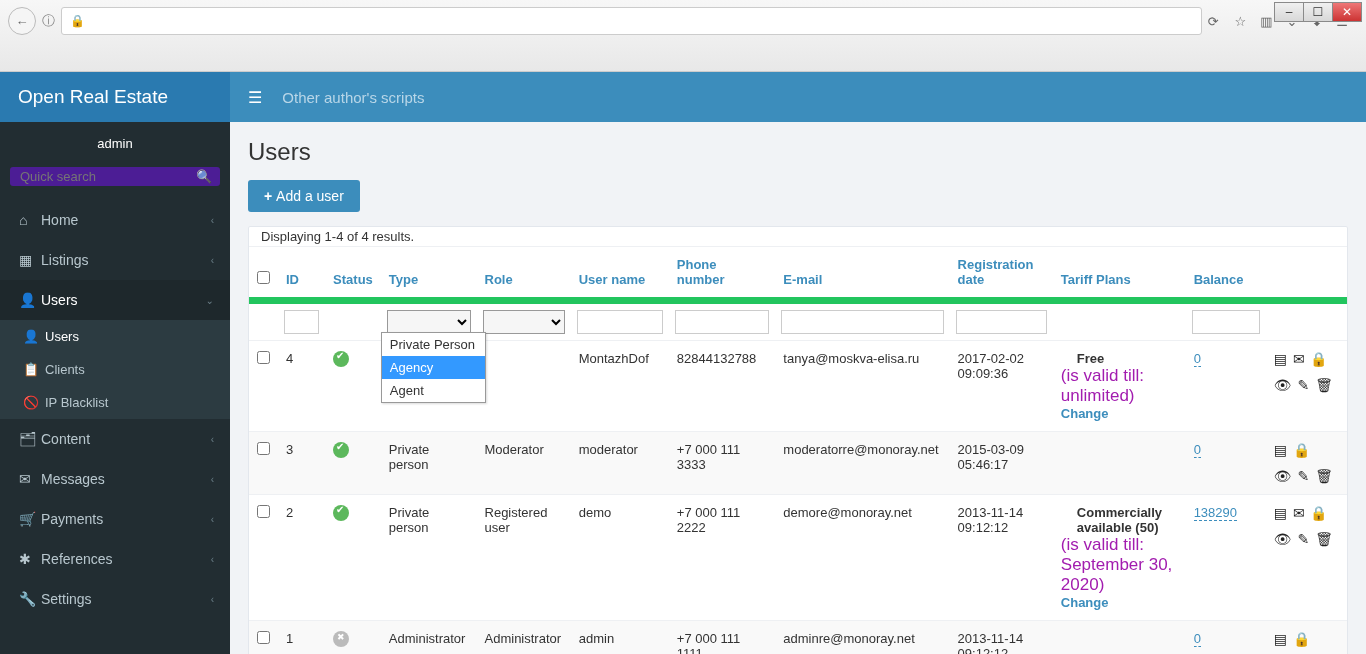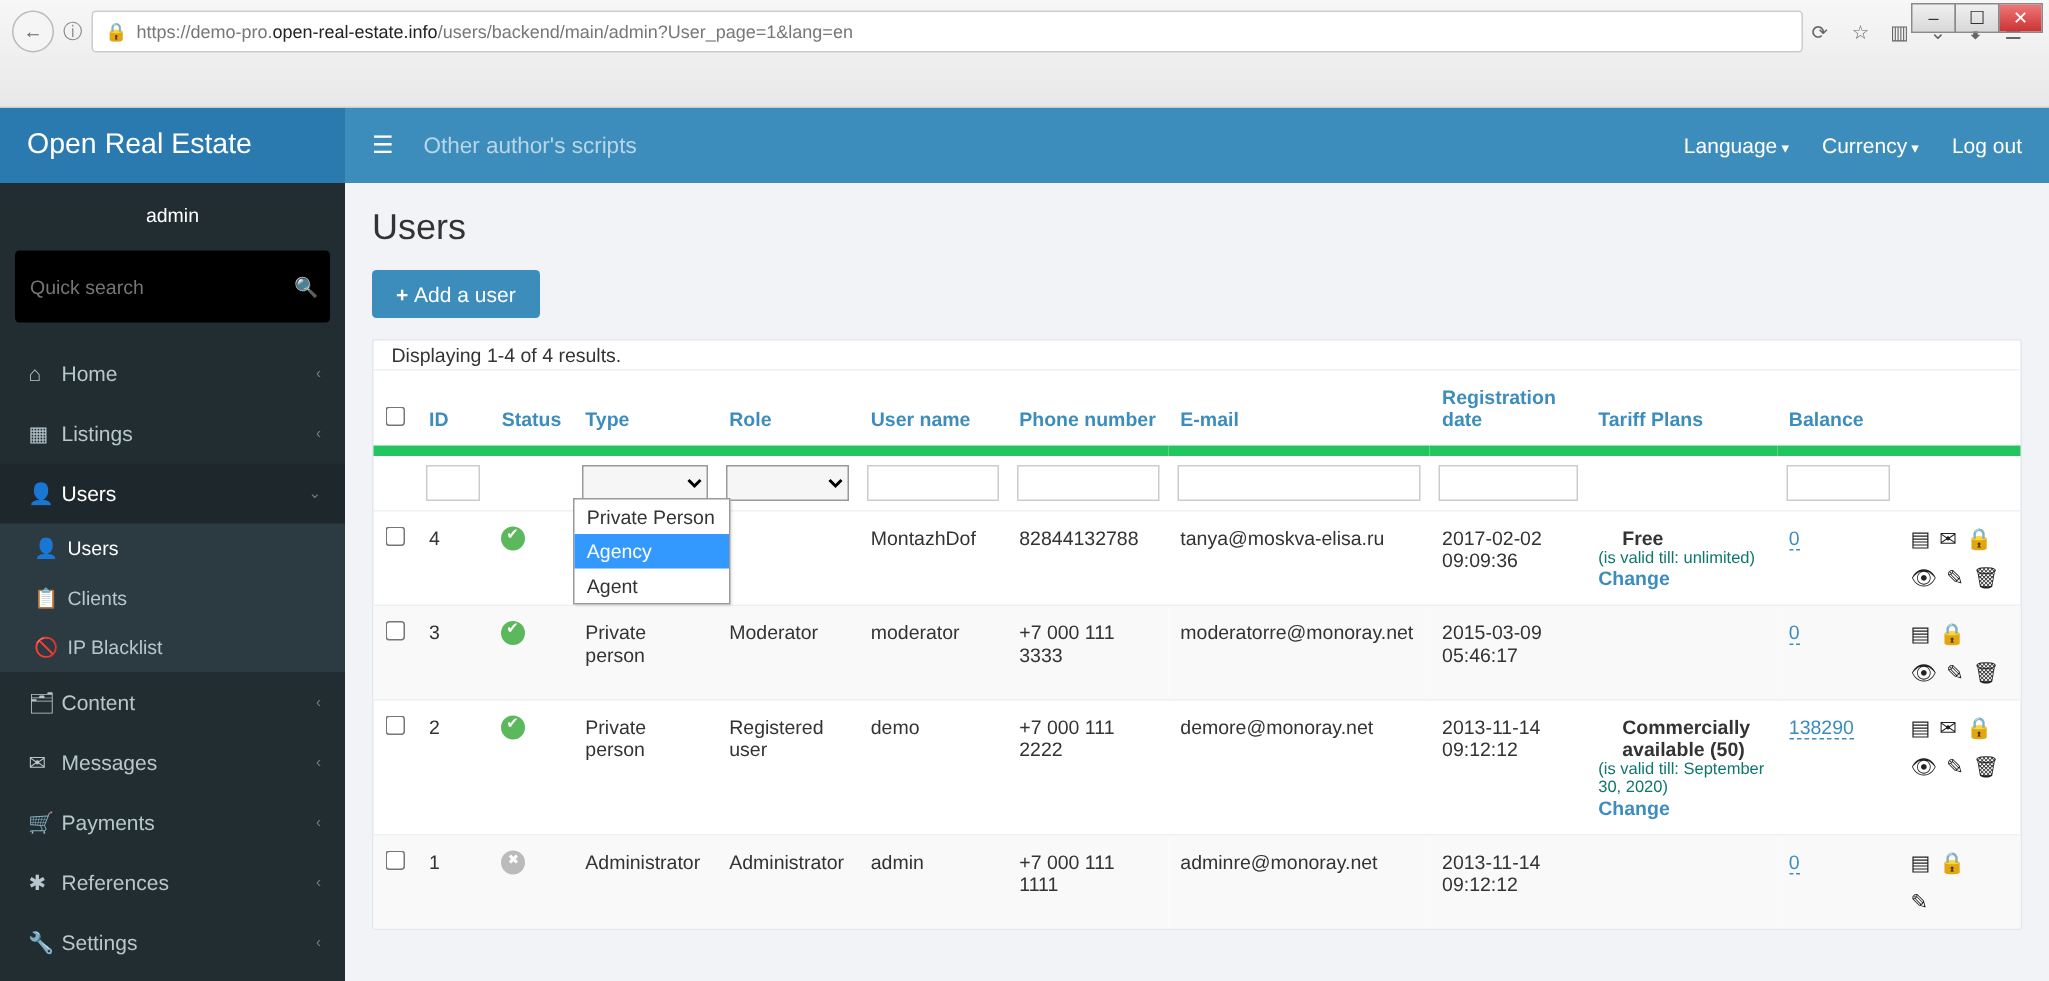--- a/index.html
+++ b/index.html
@@ -31,21 +31,21 @@
 .hamburger { color:#fff; cursor:pointer; margin-right:20px; font-size:16px; }
 .other-scripts { color:#b8d6e8; font-size:15px; }
 .top-menu { margin-left:auto; display:flex; gap:22px; }
 .top-menu-item { cursor:pointer; font-size:14px; }
 .caret-dn::after { content:" \25BE"; font-size:10px; }
 
 
 .layout { display:flex; height:calc(100vh - 122px); }
 .sidebar { width:230px; background:#222d32; color:#b8c7ce; overflow-y:auto; }
 .user-panel { text-align:center; padding:14px 0 10px; color:#fff; font-size:13px; }
-.search-box { margin:6px 10px 14px; background:#000000; border-radius:3px; display:flex; align-items:center; padding:0 10px; height:48px; }
+.search-box { margin:6px 10px 14px; background:#4c1d95; border-radius:3px; display:flex; align-items:center; padding:0 10px; height:19px; }
 .search-box input { flex:1; background:transparent; border:none; outline:none; color:#ccc; font-size:13px; }
 .search-box .sico { color:#98a6ad; }
 .side-item { display:flex; align-items:center; padding:12px 16px; cursor:pointer; border-left:3px solid transparent; font-size:14px; }
 .side-item.active { background:#1e282c; color:#fff; }
 .side-item .ico { width:22px; display:inline-block; }
 .side-item .exp { margin-left:auto; font-size:10px; color:#6b7f88; }
 .side-sub { background:#2c3b41; }
 .side-sub .side-item { padding:9px 16px 9px 20px; font-size:13px; }
 .side-sub .side-item.sel { color:#fff; }
 
@@ -63,21 +63,21 @@
 table.grid td { padding:10px 8px; border-top:1px solid #eef0f3; vertical-align:top; }
 tr.filter-row td { padding:6px 6px; }
 tr.filter-row input[type=text] { width:100%; border:1px solid #ccc; height:24px; padding:0 4px; }
 tr.filter-row select { width:100%; border:1px solid #999; height:24px; background:#f6f6f6; }
 .status-dot { width:16px; height:16px; border-radius:50%; display:inline-block; }
 .status-dot.ok { background:#5cb85c; position:relative; }
 .status-dot.ok::after { content:"✔"; color:#fff; font-size:10px; position:absolute; left:3px; top:-1px; }
 .status-dot.admin { background:#bbb; position:relative; }
 .status-dot.admin::after { content:"✖"; color:#fff; font-size:9px; position:absolute; left:4px; top:1px; }
 .tariff-free { font-weight:bold;padding-left:16px; }
-.tariff-valid { color:#0f766e; font-size:11px; }
+.tariff-valid { color:#a21caf; font-size:17px; }
 .tariff-change { color:#3c8dbc; font-weight:bold; cursor:pointer; }
 .balance-link { color:#3c8dbc; border-bottom:1px dashed #3c8dbc; cursor:pointer; }
 .row-actions { white-space:nowrap; color:#222; }
 .row-actions span { margin-right:6px; cursor:pointer; display:inline-block; font-size:14px; }
 .row-actions .second-line { margin-top:10px; }
 tr.data-row:nth-child(even) { background:#f9f9f9; }
 
 
 .dropdown-pop { position:absolute; background:#fff; border:1px solid #999; width:105px; box-shadow:1px 1px 2px rgba(0,0,0,0.15); z-index:50; }
 .dropdown-pop div { padding:4px 8px; font-size:13px; cursor:pointer; }
@@ -92,45 +92,37 @@
   <div class="win-controls">
     <div class="win-btn">–</div>
     <div class="win-btn">☐</div>
     <div class="win-btn close">✕</div>
   </div>
   <div class="addr-bar">
     <div class="nav-back">←</div>
     <span style="color:#888;">ⓘ</span>
     <div class="url-box">
       <span class="lock-ico">🔒</span>
-      <span class="url-text">
-        <span>https://demo-pro.</span><span class="host">open-real-estate.info</span><span>/users/backend/main/admin?User_page=1&amp;lang=en</span>
-      </span>
     </div>
     <span style="color:#666;">⟳</span>
     <div class="addr-icons">
       <span>☆</span>
       <span>▥</span>
       <span>⌄</span>
       <span>⬇</span>
       <span>☰</span>
     </div>
   </div>
 </div>
 
 <div class="app-top">
   <div class="logo-cell">Open Real Estate</div>
   <div class="app-top-right">
     <span class="hamburger">☰</span>
     <span class="other-scripts">Other author's scripts</span>
-    <div class="top-menu">
-      <span class="top-menu-item caret-dn">Language</span>
-      <span class="top-menu-item caret-dn">Currency</span>
-      <span class="top-menu-item">Log out</span>
-    </div>
   </div>
 </div>
 
 <div class="layout">
 
   <div class="sidebar">
     <div class="user-panel">admin</div>
     <div class="search-box">
       <input type="text" placeholder="Quick search" style="">
       <span class="sico">🔍</span>

